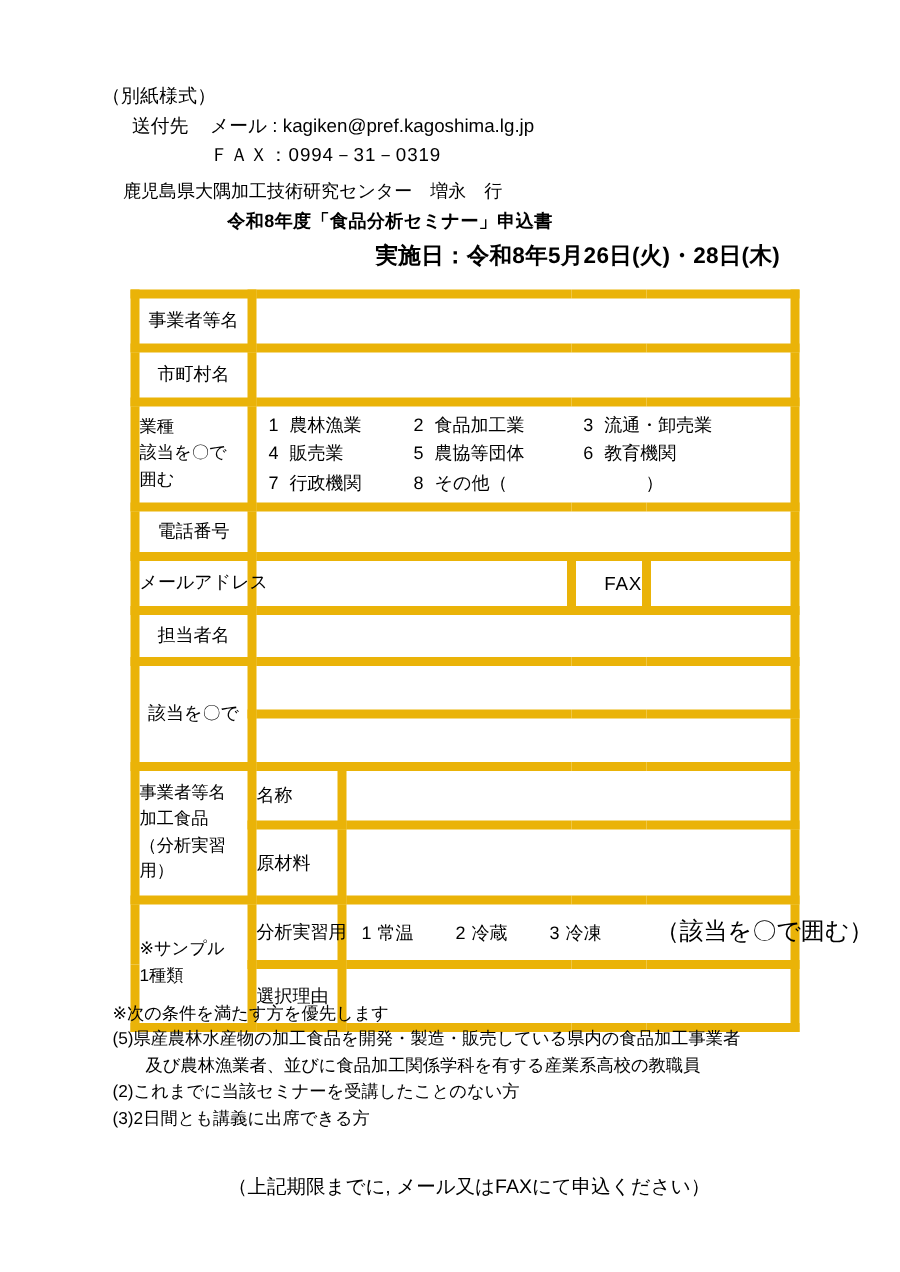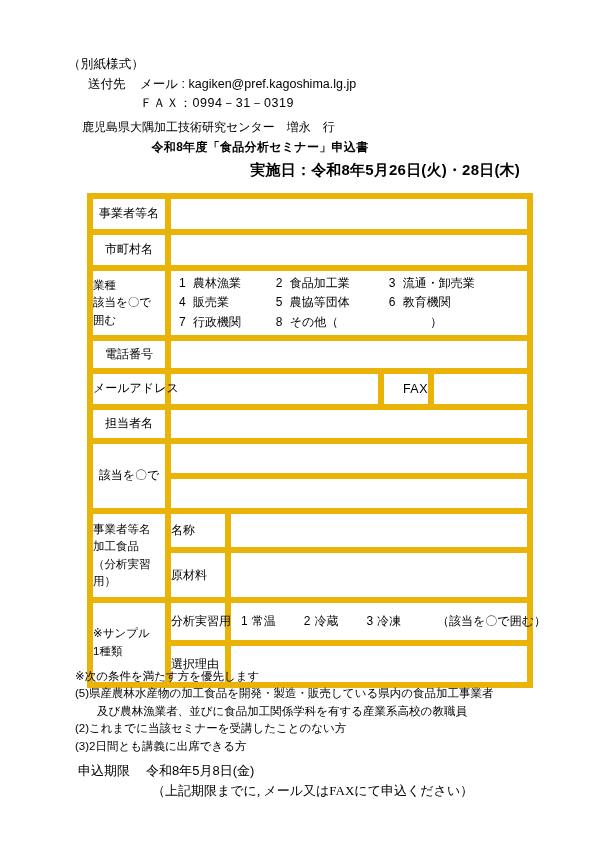--- a/index.html
+++ b/index.html
@@ -143,21 +143,21 @@
 
   .store-opts {
     display: flex;
     align-items: baseline;
     padding: 3px 0 3px 10px;
     font-size: 12px;
     white-space: nowrap;
   }
   .store-opt { margin-right: 28px; }
   .store-opt .num { margin-right: 4px; }
-  .store-note { font-size: 12px; margin-left: 8px; }
+  .store-note { font-size: 16px; margin-left: 8px; }
 
   
   .notes {
     position: absolute;
     left: 75px;
     top: 668px;
     width: 470px;
     font-size: 11.5px;
     line-height: 1.52;
   }
@@ -175,21 +175,20 @@
     font-size: 13px;
     white-space: nowrap;
   }
   .deadline-label { margin-right: 16px; }
   .deadline-note {
     position: absolute;
     left: 152px;
     top: 782px;
     font-size: 13px;
     white-space: nowrap;
-    font-family: Liberation Serif, serif;
   }
 </style>
 </head>
 <body>
 
 <div class="page">
 
   <div class="hdr">
     <div class="hdr-form-kind">（別紙様式）</div>
     <div class="hdr-to-label">送付先</div>
@@ -332,18 +331,15 @@
   </table>
 
   <div class="notes">
     <div class="n-head">※次の条件を満たす方を優先します</div>
     <div class="n-item">(5)県産農林水産物の加工食品を開発・製造・販売している県内の食品加工事業者</div>
     <div class="n-cont">及び農林漁業者、並びに食品加工関係学科を有する産業系高校の教職員</div>
     <div class="n-item">(2)これまでに当該セミナーを受講したことのない方</div>
     <div class="n-item">(3)2日間とも講義に出席できる方</div>
   </div>
 
-  <div class="deadline">
-    <span class="deadline-label">申込期限</span><span>令和8年5月8日(金)</span>
-  </div>
   <div class="deadline-note">（上記期限までに, メール又はFAXにて申込ください）</div>
 
 </div>
 
 </body></html>

